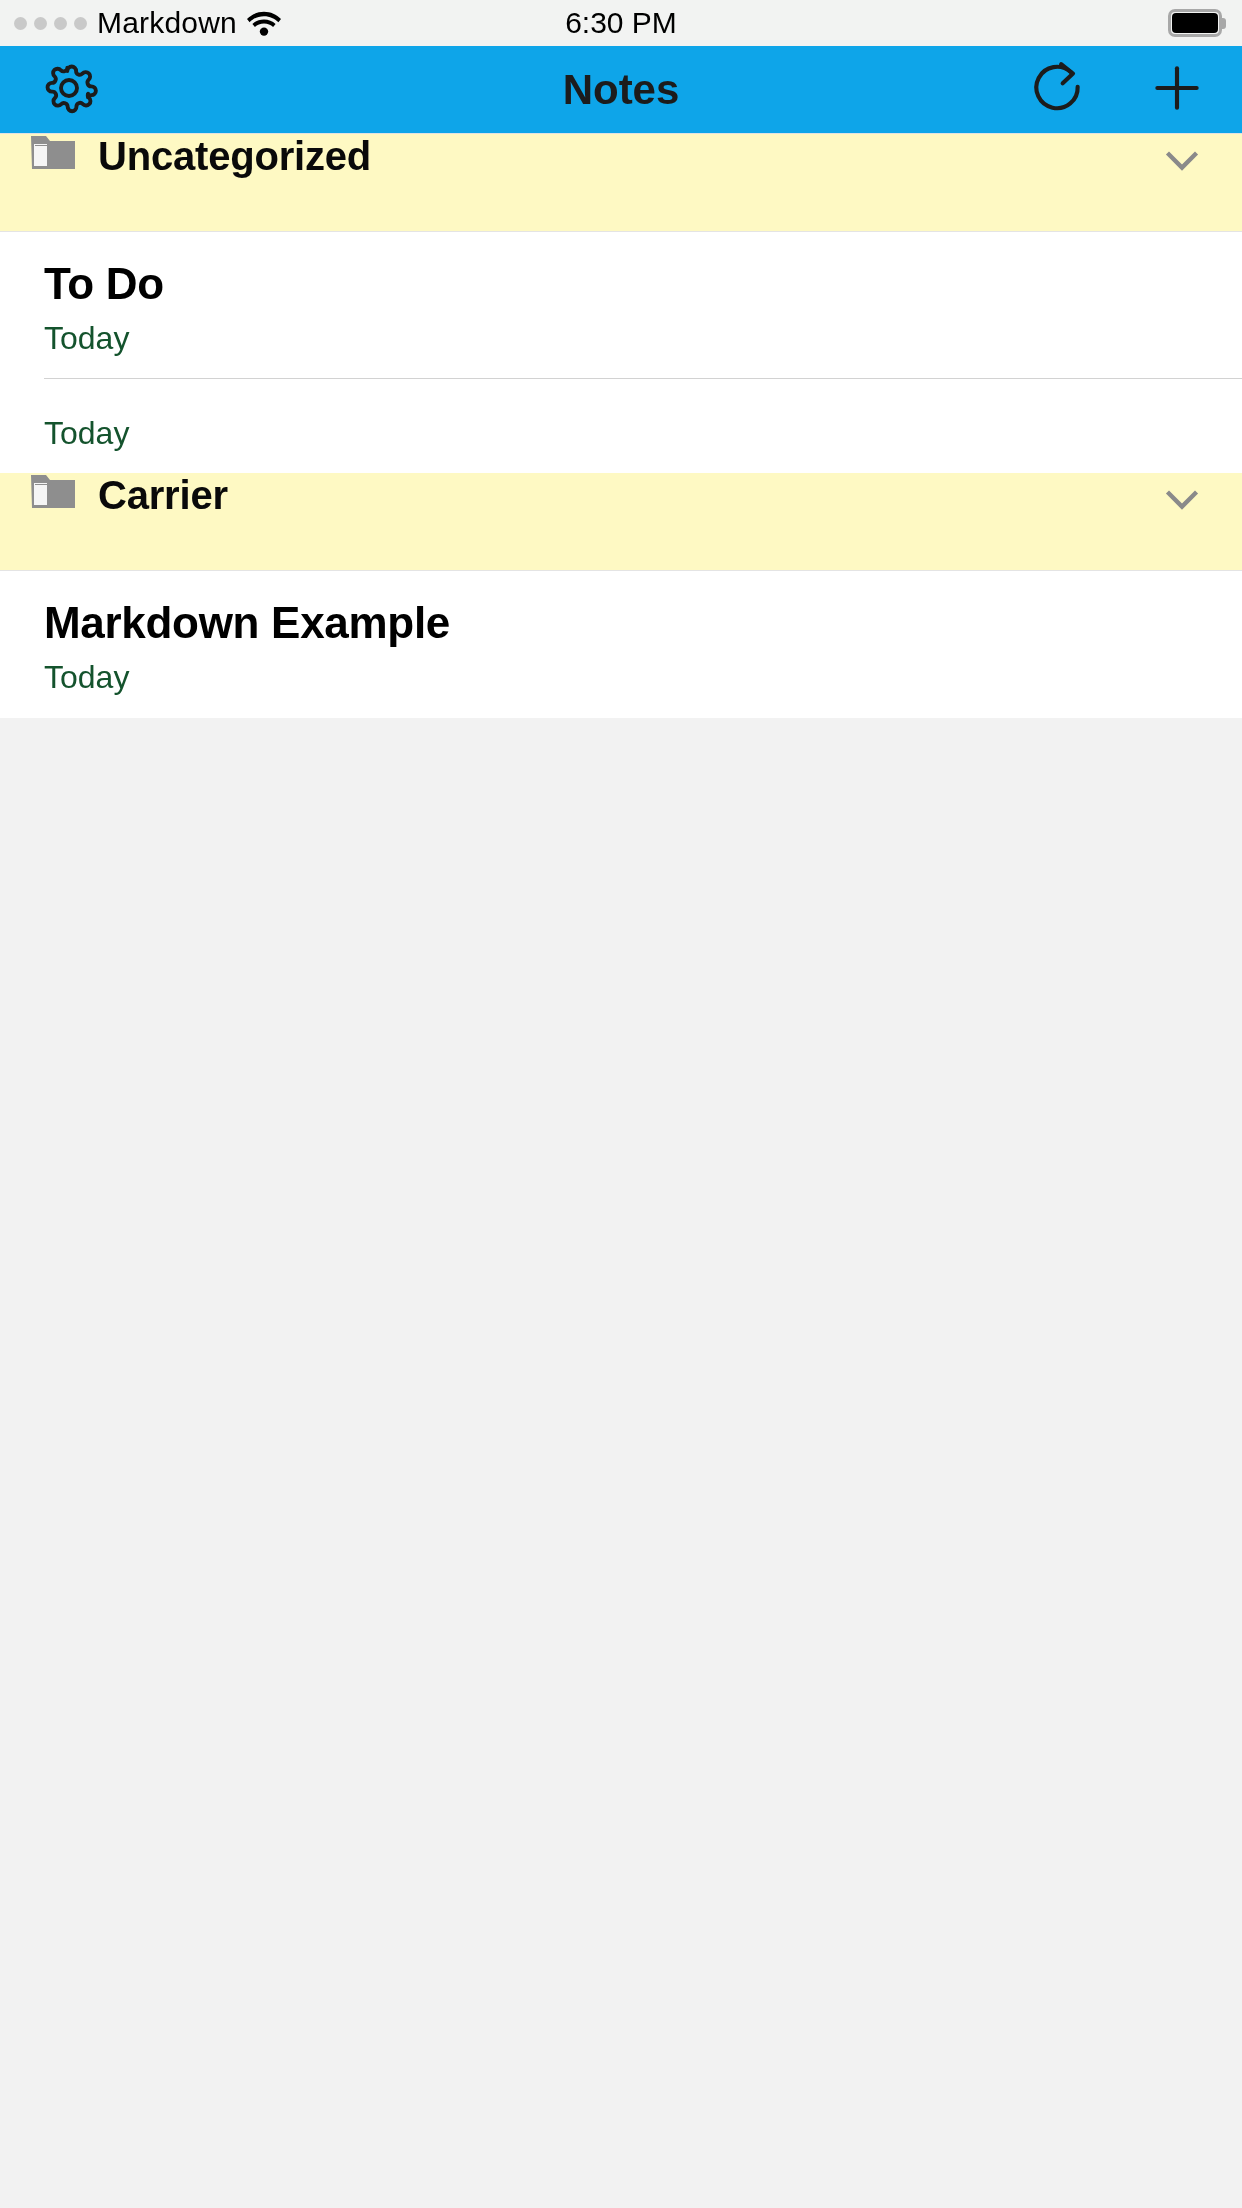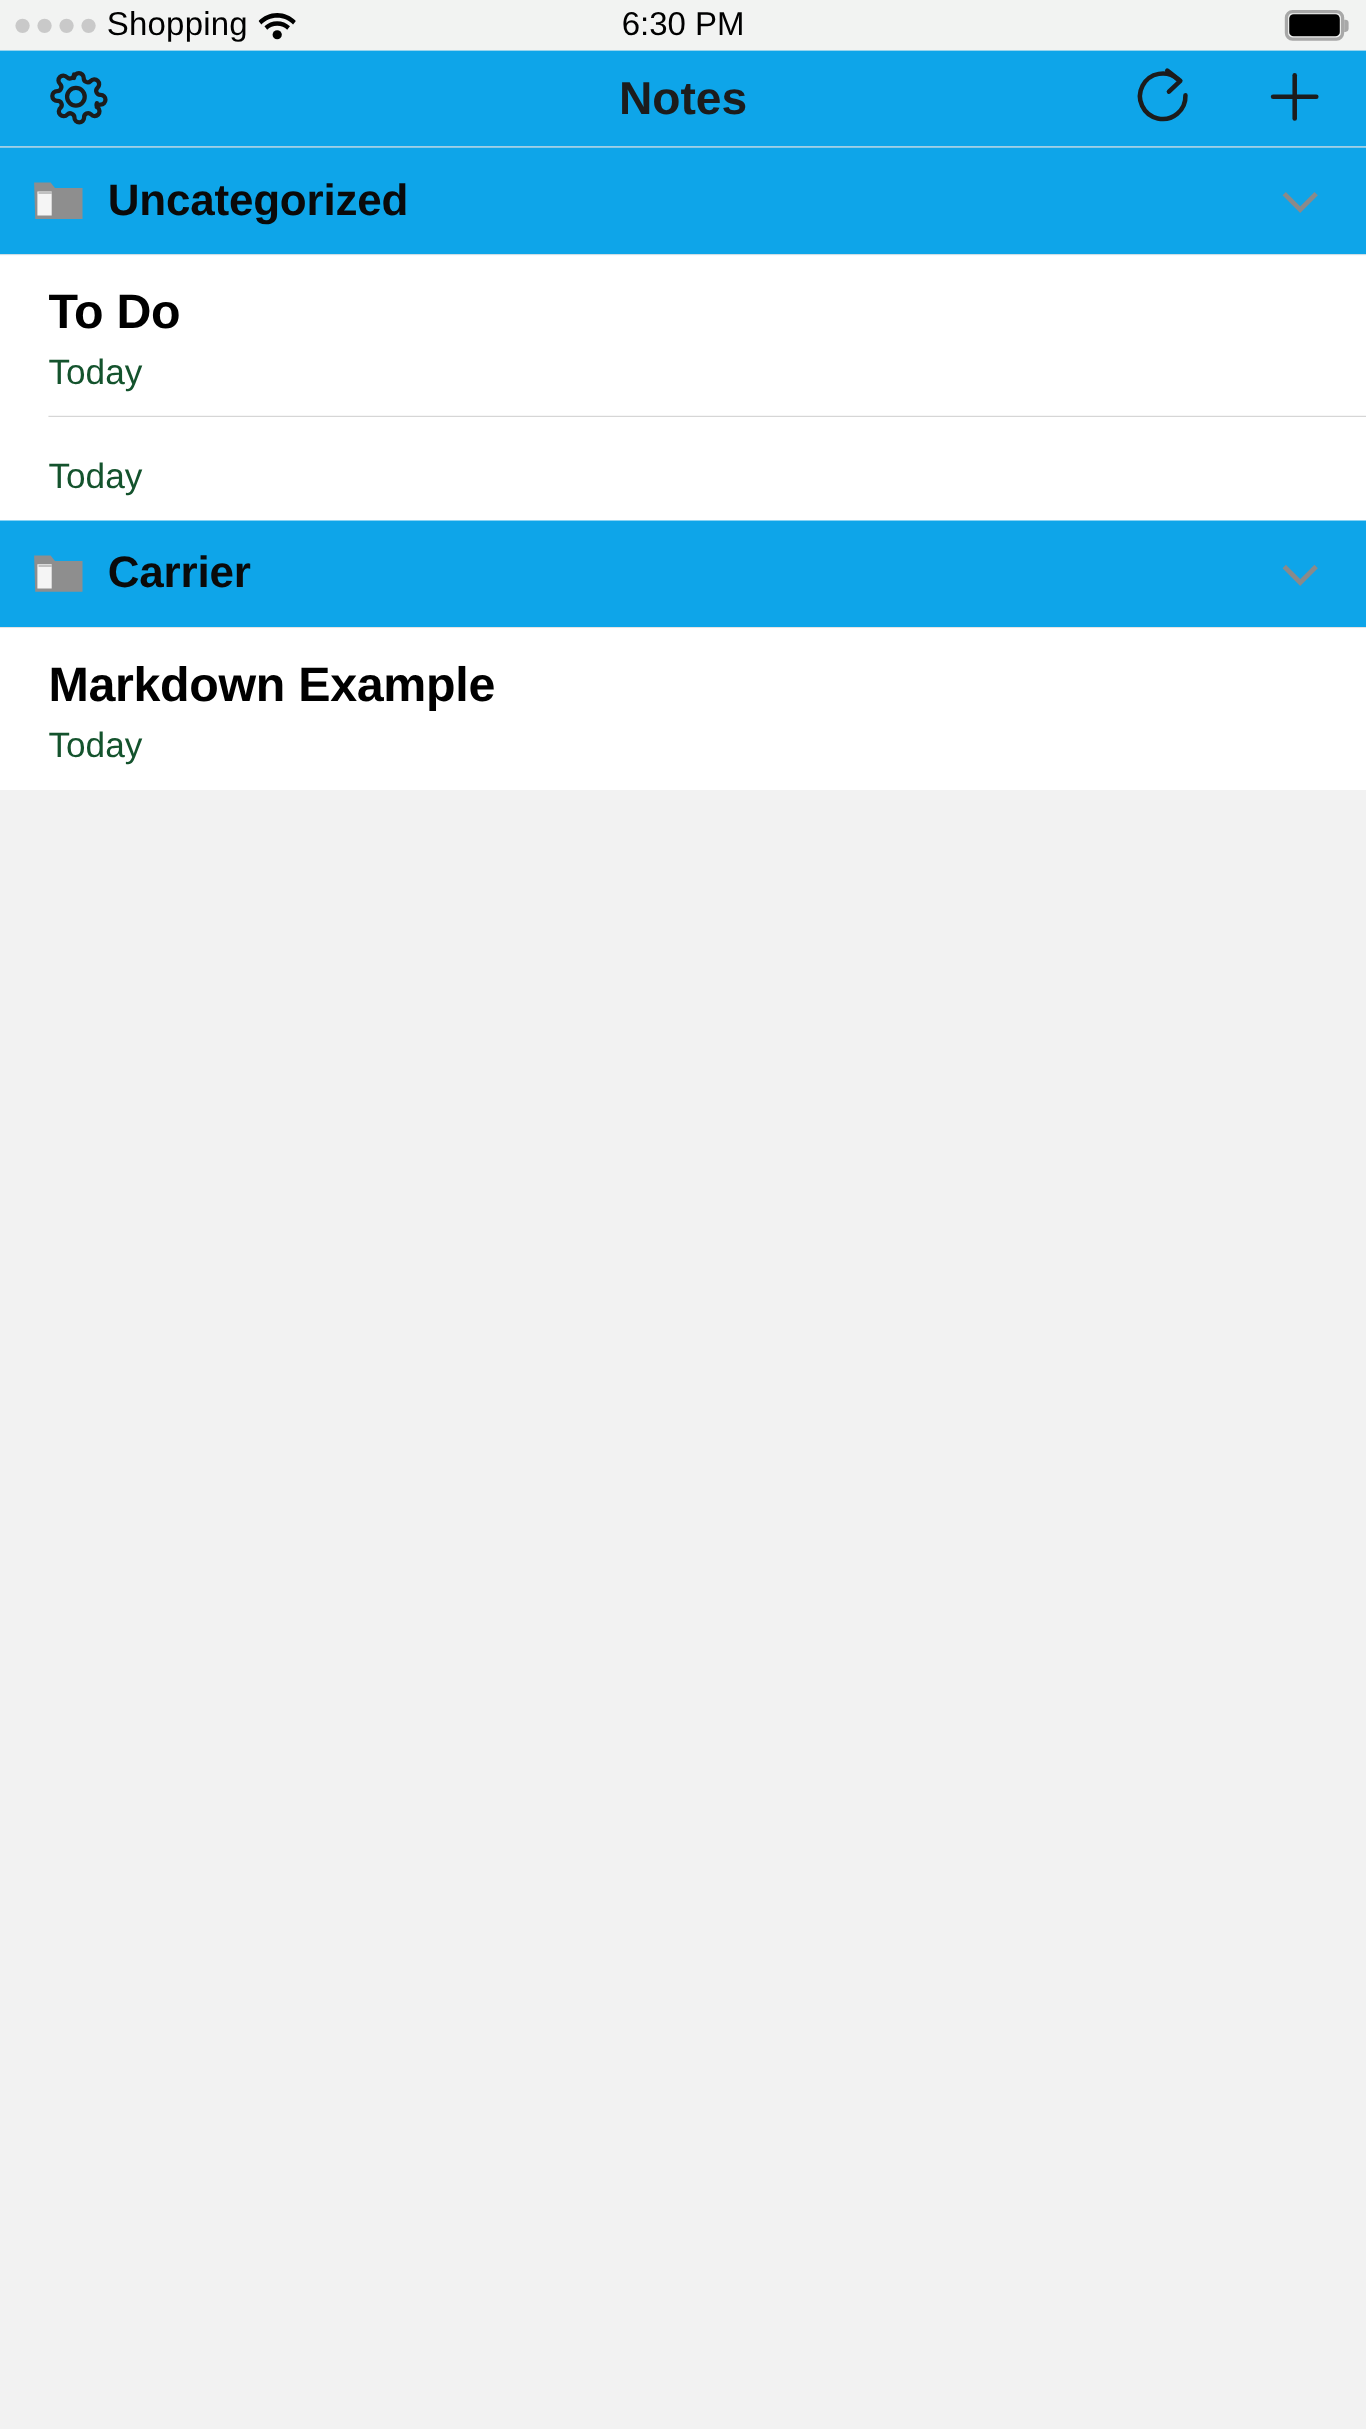--- a/index.html
+++ b/index.html
@@ -52,23 +52,23 @@
     position:absolute; left:0; right:0; text-align:center;
     font-size:42px; font-weight:bold; color:#1c1c1c;
   }
   .nav-left { position:absolute; left:38px; display:flex; align-items:center; }
   .nav-right { position:absolute; right:34px; display:flex; align-items:center; gap:58px; }
   .iconbtn { background:none; border:none; cursor:pointer; display:flex; align-items:center; justify-content:center; padding:0; }
 
   
   .list { background:#ffffff; }
   .section-header {
-    background:#0ea5e9;
+    background:#fef9c3;
     height:98px;
-    display:flex; align-items:center;
+    display:flex; 
     padding:0 34px 0 30px;
     border-bottom:1px solid #e4e4e4;
     cursor:pointer;
   }
   .folder-icon { width:46px; height:38px; flex:0 0 auto; margin-right:22px; }
   .section-title {
     font-size:40px; font-weight:bold; color:#0a0a0a; flex:1 1 auto;
     letter-spacing:-.2px;
   }
   .chevron { width:52px; height:52px; flex:0 0 auto; }
@@ -95,21 +95,21 @@
 <div id="app">
 
   <div class="statusbar">
     <div class="sb-left">
       <span class="sig-dots">
         <i></i>
           <i></i>
           <i></i>
           <i></i>
       </span>
-      <span class="carrier">Shopping</span>
+      <span class="carrier">Markdown</span>
       <span class="wifi">
         <svg width="34" height="26" viewBox="0 0 34 26">
           <path d="M17 6.2 C11.2 6.2 6.2 8.6 2.6 12.2 L0 9.0 C4.4 4.6 10.4 1.8 17 1.8 C23.6 1.8 29.6 4.6 34 9.0 L31.4 12.2 C27.8 8.6 22.8 6.2 17 6.2 Z" fill="#000"></path>
           <path d="M17 13.4 C13.4 13.4 10.2 14.8 7.9 17.0 L5.4 13.9 C8.5 11.1 12.5 9.4 17 9.4 C21.5 9.4 25.5 11.1 28.6 13.9 L26.1 17.0 C23.8 14.8 20.6 13.4 17 13.4 Z" fill="#000"></path>
           <circle cx="17" cy="21.6" r="4.2" fill="#000"></circle>
         </svg>
       </span>
     </div>
     <div class="sb-center">6:30 PM</div>
     <div class="sb-right">

